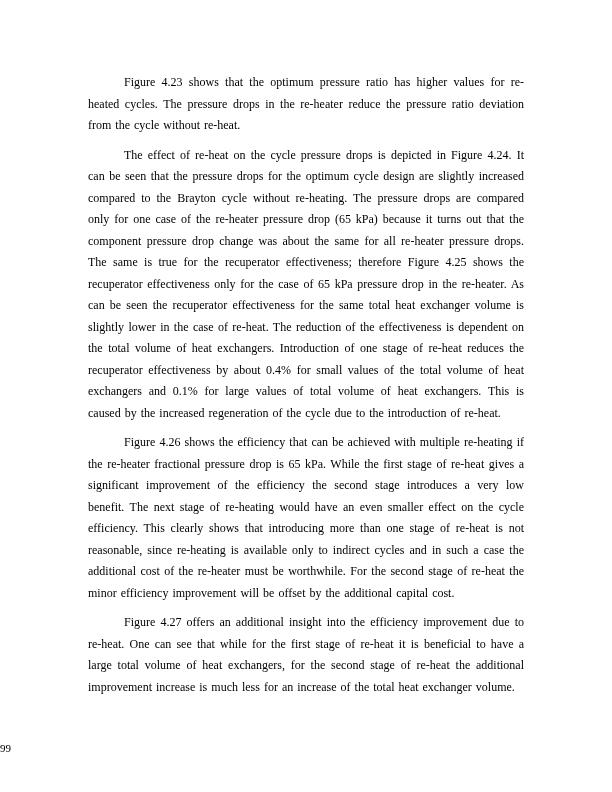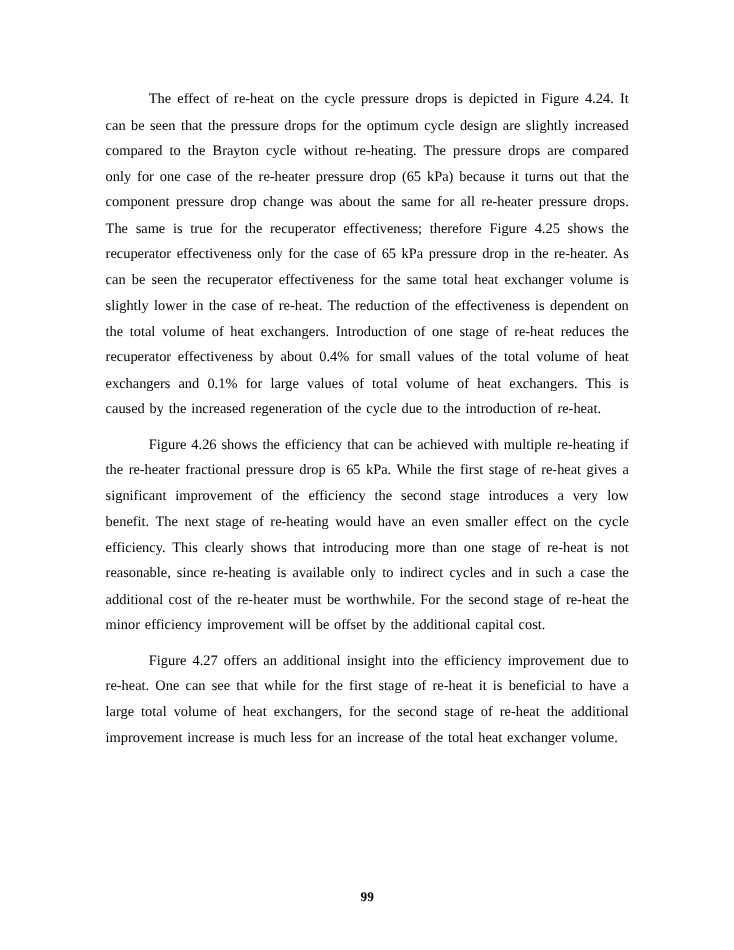--- a/index.html
+++ b/index.html
@@ -28,29 +28,28 @@
       line-height: 21.5px;
       text-align: justify;
       text-indent: 36px;
       word-spacing: 1px;
     }
     .page-number {
       position: absolute;
       top: 741px;
       left: 0;
       width: 100%;
-      text-align: center;
       font-size: 11px;
       line-height: 14px;
-      font-weight: bold;
     }
   </style>
 </head>
 <body>
 
 <div class="page">
   <div class="text-block">
+    <p class="para">Figure 4.23 shows that the optimum pressure ratio has higher values for re-heated cycles.  The pressure drops in the re-heater reduce the pressure ratio deviation from the cycle without re-heat.</p>
     <p class="para">The effect of re-heat on the cycle pressure drops is depicted in Figure 4.24.  It can be seen that the pressure drops for the optimum cycle design are slightly increased compared to the Brayton cycle without re-heating.  The pressure drops are compared only for one case of the re-heater pressure drop (65 kPa) because it turns out that the component pressure drop change was about the same for all re-heater pressure drops.  The same is true for the recuperator effectiveness; therefore Figure 4.25 shows the recuperator effectiveness only for the case of 65 kPa pressure drop in the re-heater.  As can be seen the recuperator effectiveness for the same total heat exchanger volume is slightly lower in the case of re-heat.  The reduction of the effectiveness is dependent on the total volume of heat exchangers.  Introduction of one stage of re-heat reduces the recuperator effectiveness by about 0.4% for small values of the total volume of heat exchangers and 0.1% for large values of total volume of heat exchangers.  This is caused by the increased regeneration of the cycle due to the introduction of re-heat.</p>
     <p class="para">Figure 4.26 shows the efficiency that can be achieved with multiple re-heating if the re-heater fractional pressure drop is 65 kPa.  While the first stage of re-heat gives a significant improvement of the efficiency the second stage introduces a very low benefit. The next stage of re-heating would have an even smaller effect on the cycle efficiency. This clearly shows that introducing more than one stage of re-heat is not reasonable, since re-heating is available only to indirect cycles and in such a case the additional cost of the re-heater must be worthwhile.  For the second stage of re-heat the minor efficiency improvement will be offset by the additional capital cost.</p>
     <p class="para">Figure 4.27 offers an additional insight into the efficiency improvement due to re-heat.  One can see that while for the first stage of re-heat it is beneficial to have a large total volume of heat exchangers, for the second stage of re-heat the additional improvement increase is much less for an increase of the total heat exchanger volume.</p>
   </div>
   <div class="page-number">99</div>
 </div>
 
 </body></html>

